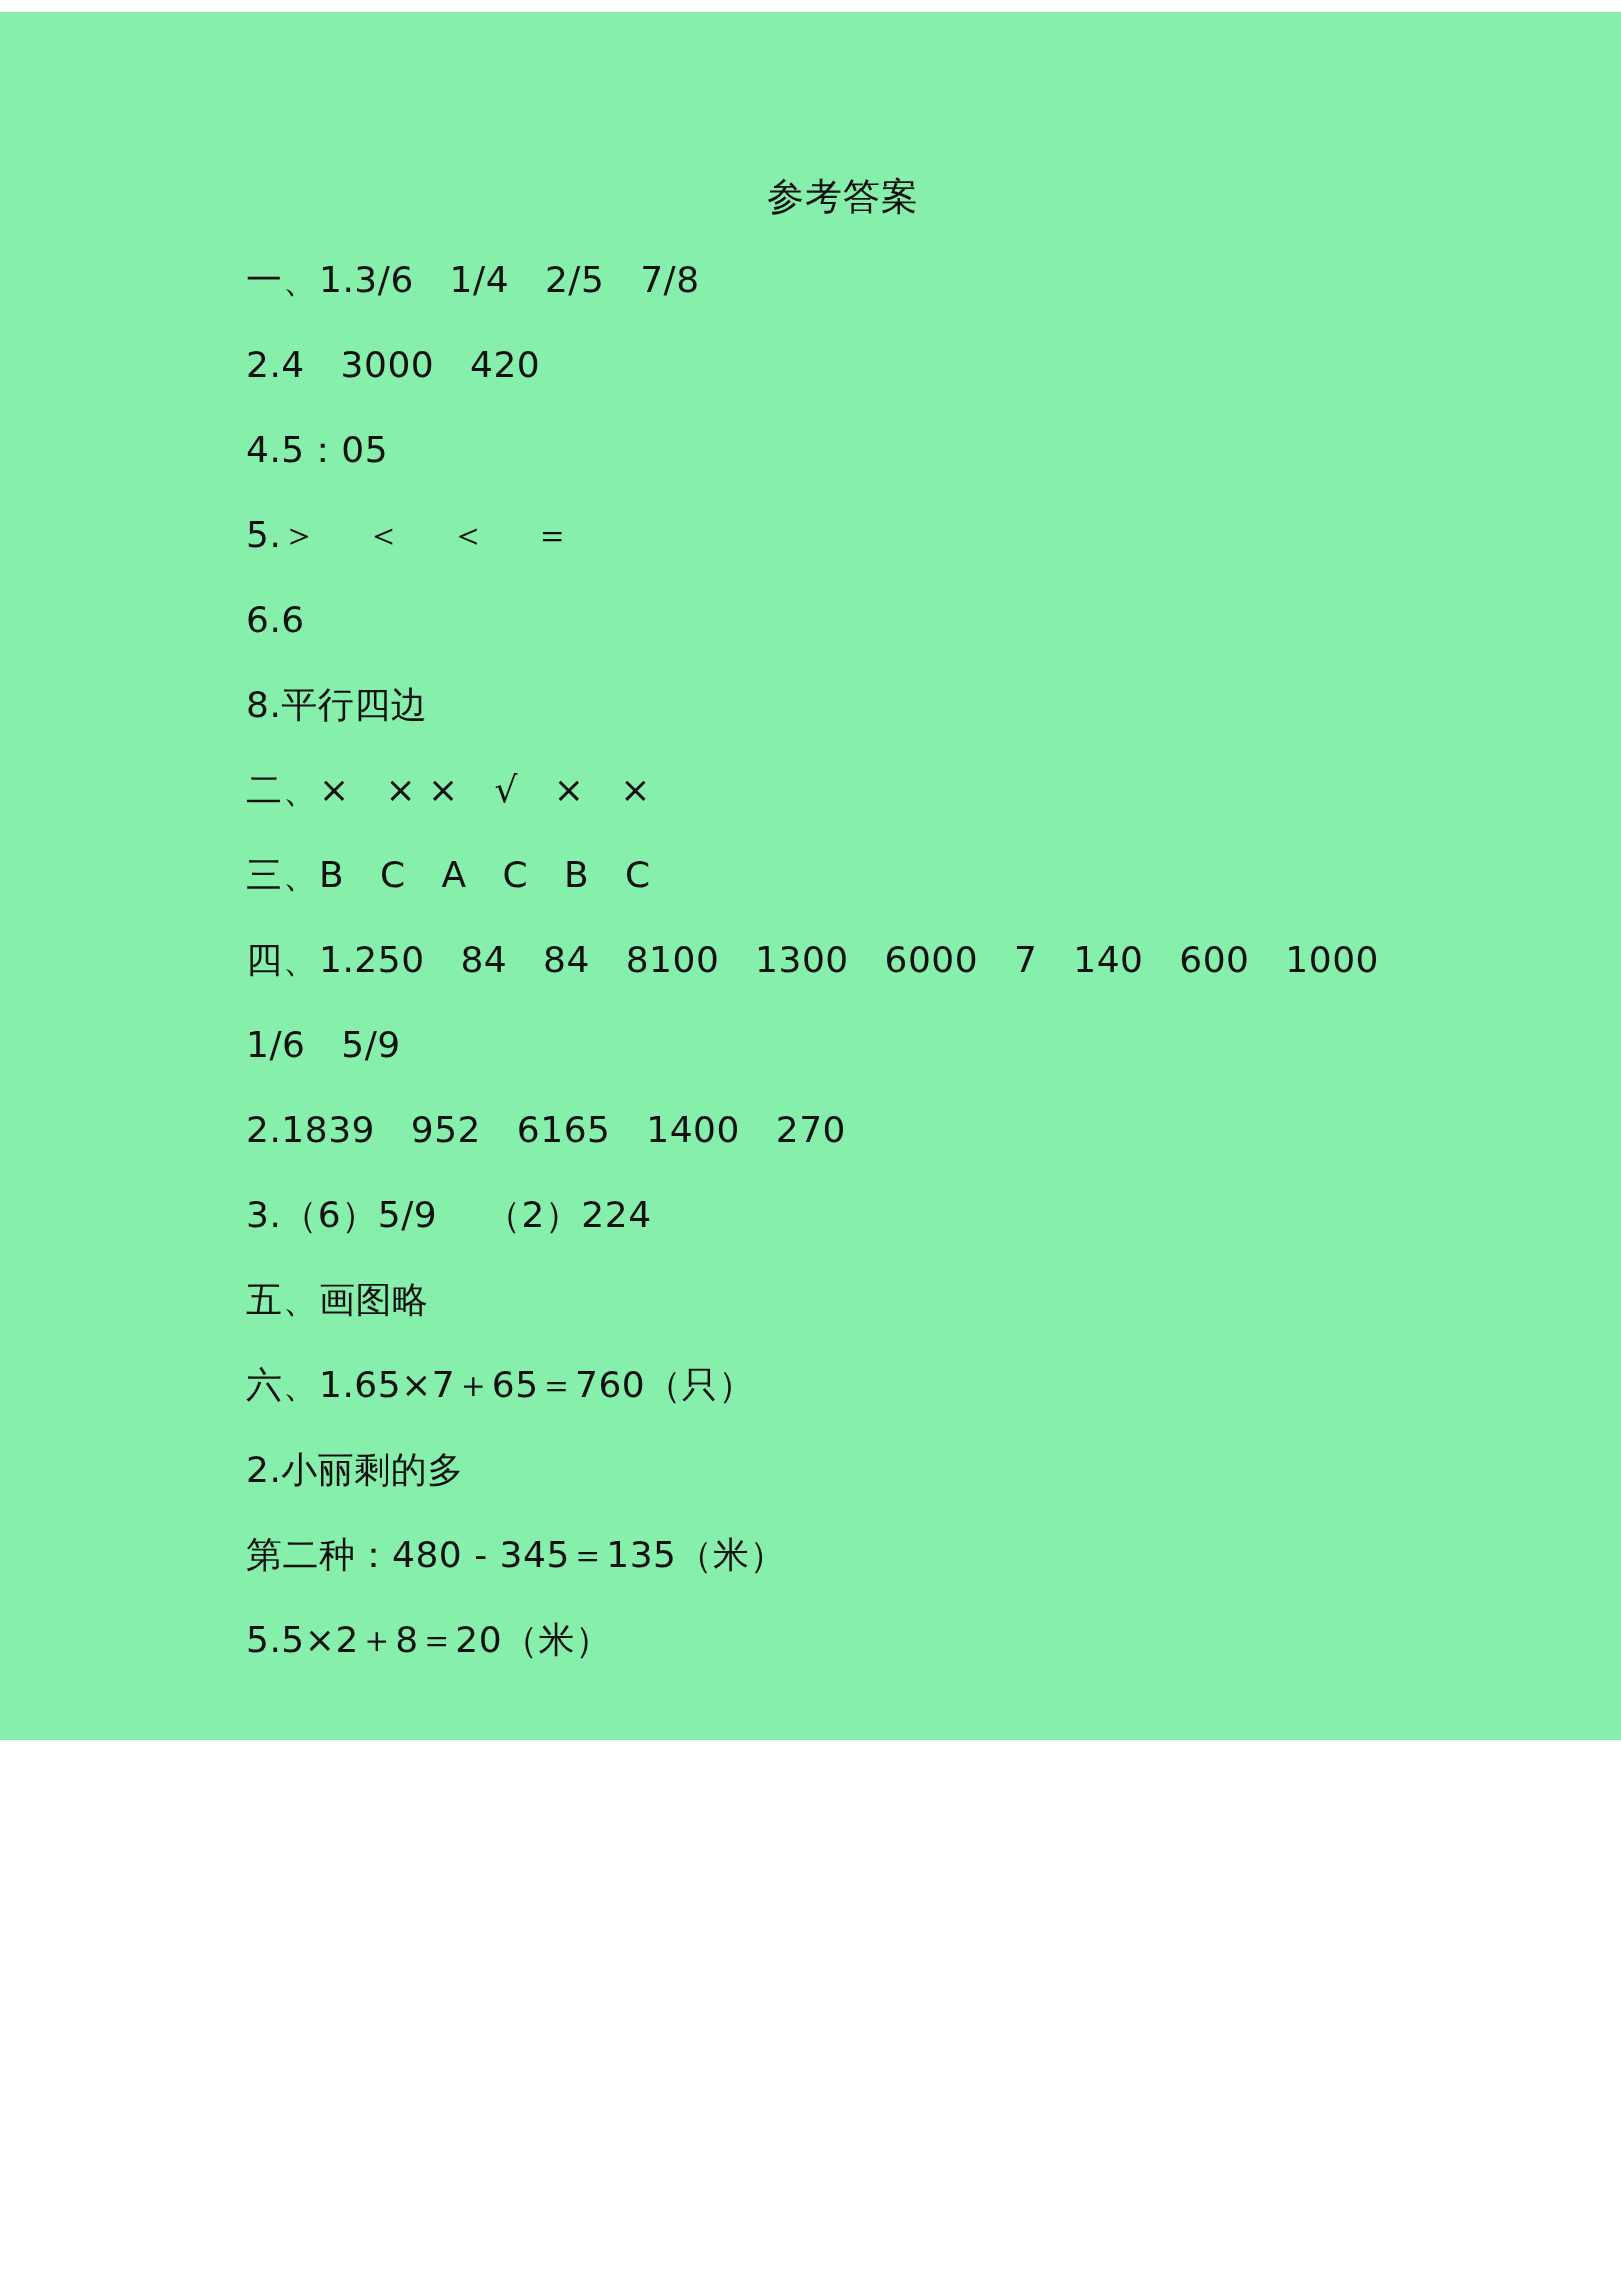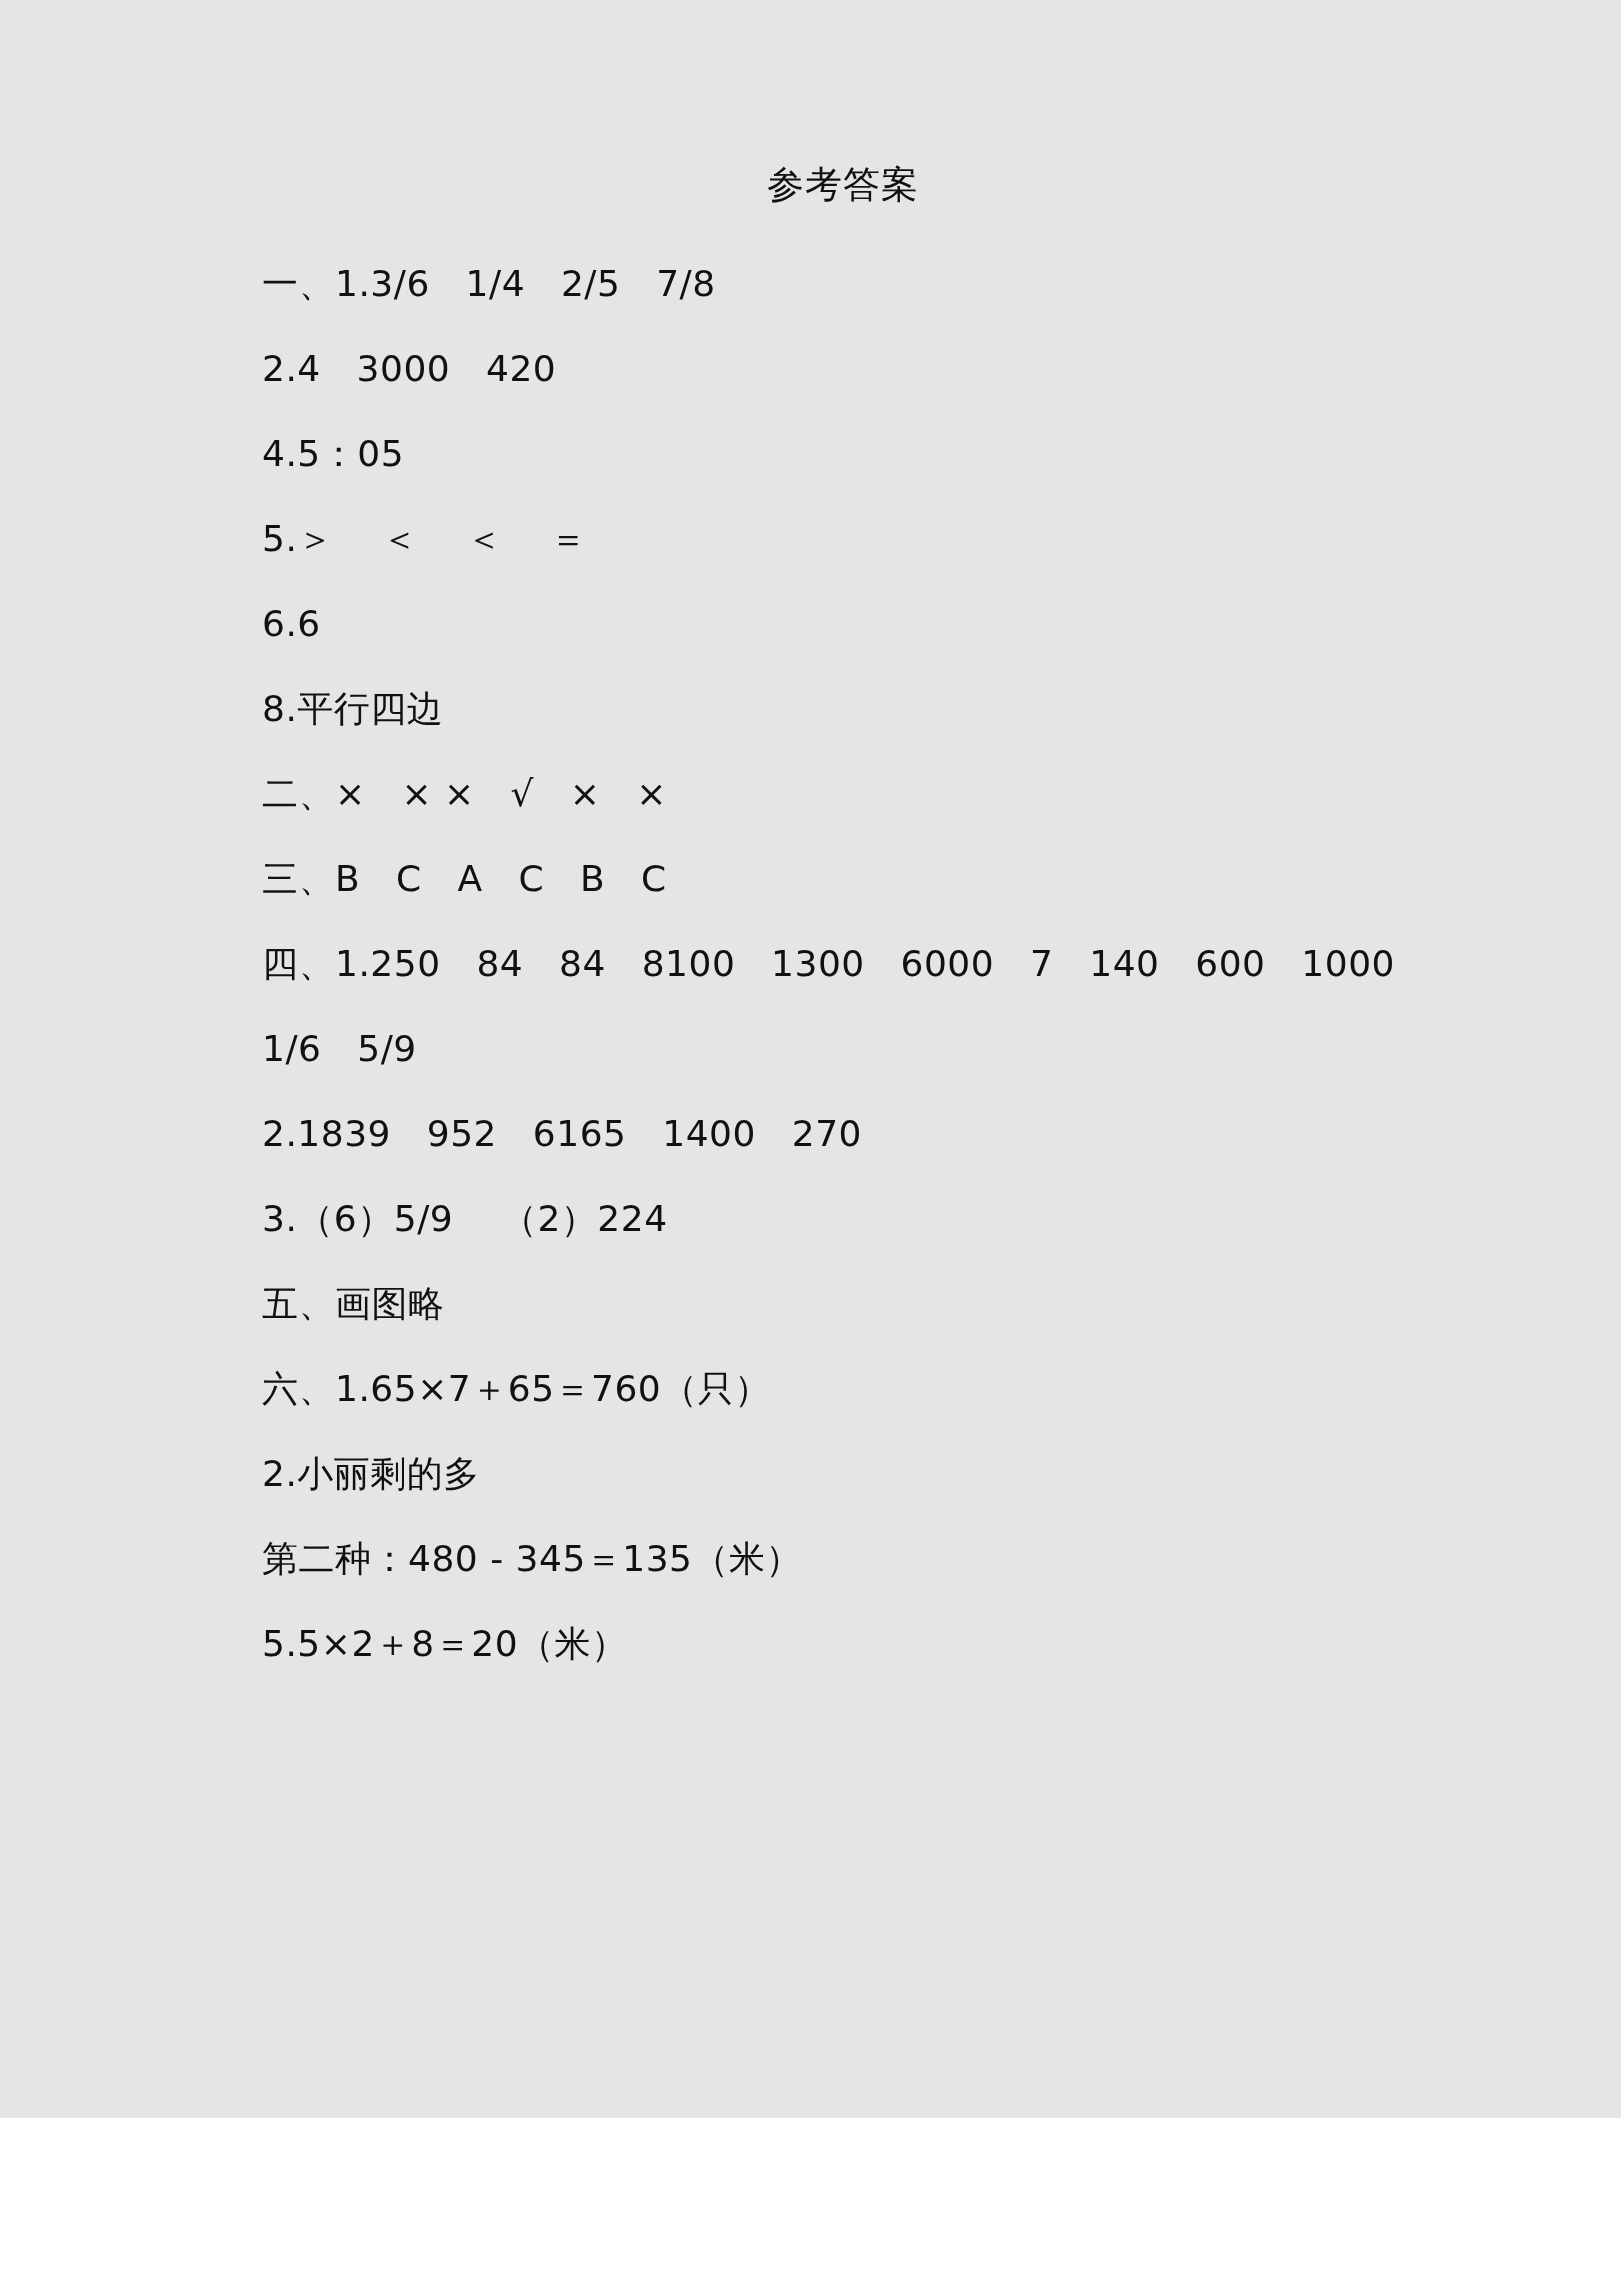--- a/index.html
+++ b/index.html
@@ -11,40 +11,40 @@
       width: 1621px;
       height: 2293px;
       position: relative;
       overflow: hidden;
       font-family: "DejaVu Sans", "Liberation Sans", sans-serif;
       color: #111111;
     }
     .page {
       position: absolute;
       left: 0;
-      top: 0;
+      top: 12px;
       width: 1621px;
-      height: 2118px;
-      background: #e5e5e5;
+      height: 1728px;
+      background: #86efac;
     }
     .title {
       position: absolute;
       left: 0;
       width: 1686px;
       top: 157px;
       text-align: center;
       font-size: 37px;
       line-height: 55px;
       letter-spacing: 1px;
     }
     .lines {
       position: absolute;
       left: 246px;
       top: 240px;
-      margin: 16px;
+      margin: 0;
       padding: 0;
       list-style: none;
     }
     .line {
       height: 85px;
       line-height: 55px;
       font-size: 36px;
       white-space: pre;
       letter-spacing: 0.5px;
     }

